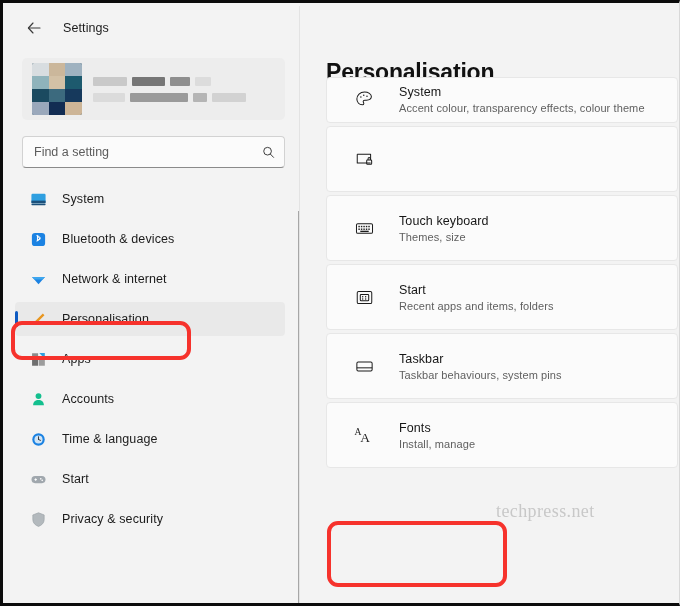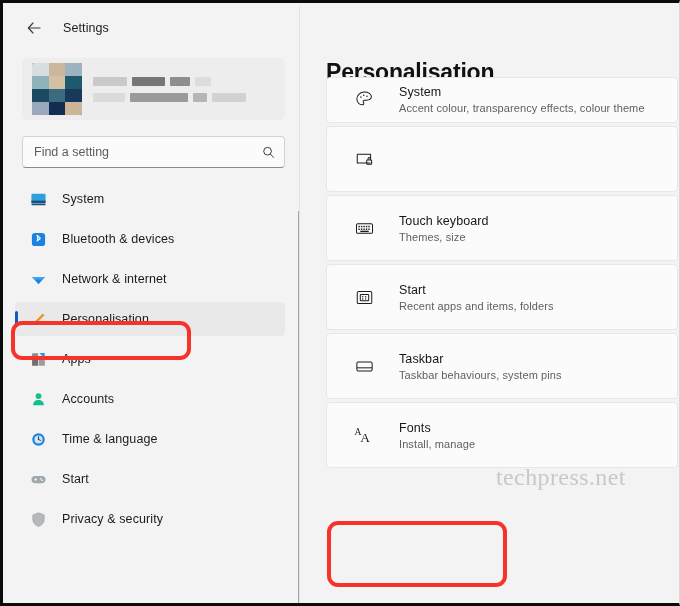--- a/index.html
+++ b/index.html
@@ -202,22 +202,22 @@
     border-radius: 11px;
     pointer-events: none;
     z-index: 40;
   }
   #annot-personalisation { left: 8px; top: 318px; width: 180px; height: 39px; }
   #annot-fonts { left: 324px; top: 518px; width: 180px; height: 66px; }
 
   
   .watermark {
     position: absolute;
-    left: 493px; top: 461px;
-    font-size: 24px;
+    left: 493px; top: 498px;
+    font-size: 18px;
     font-family: "Liberation Serif", serif;
     color: rgba(140,140,140,.42);
     letter-spacing: .4px;
     z-index: 30;
     pointer-events: none;
     white-space: nowrap;
   }
 </style>
 </head>
 <body>

